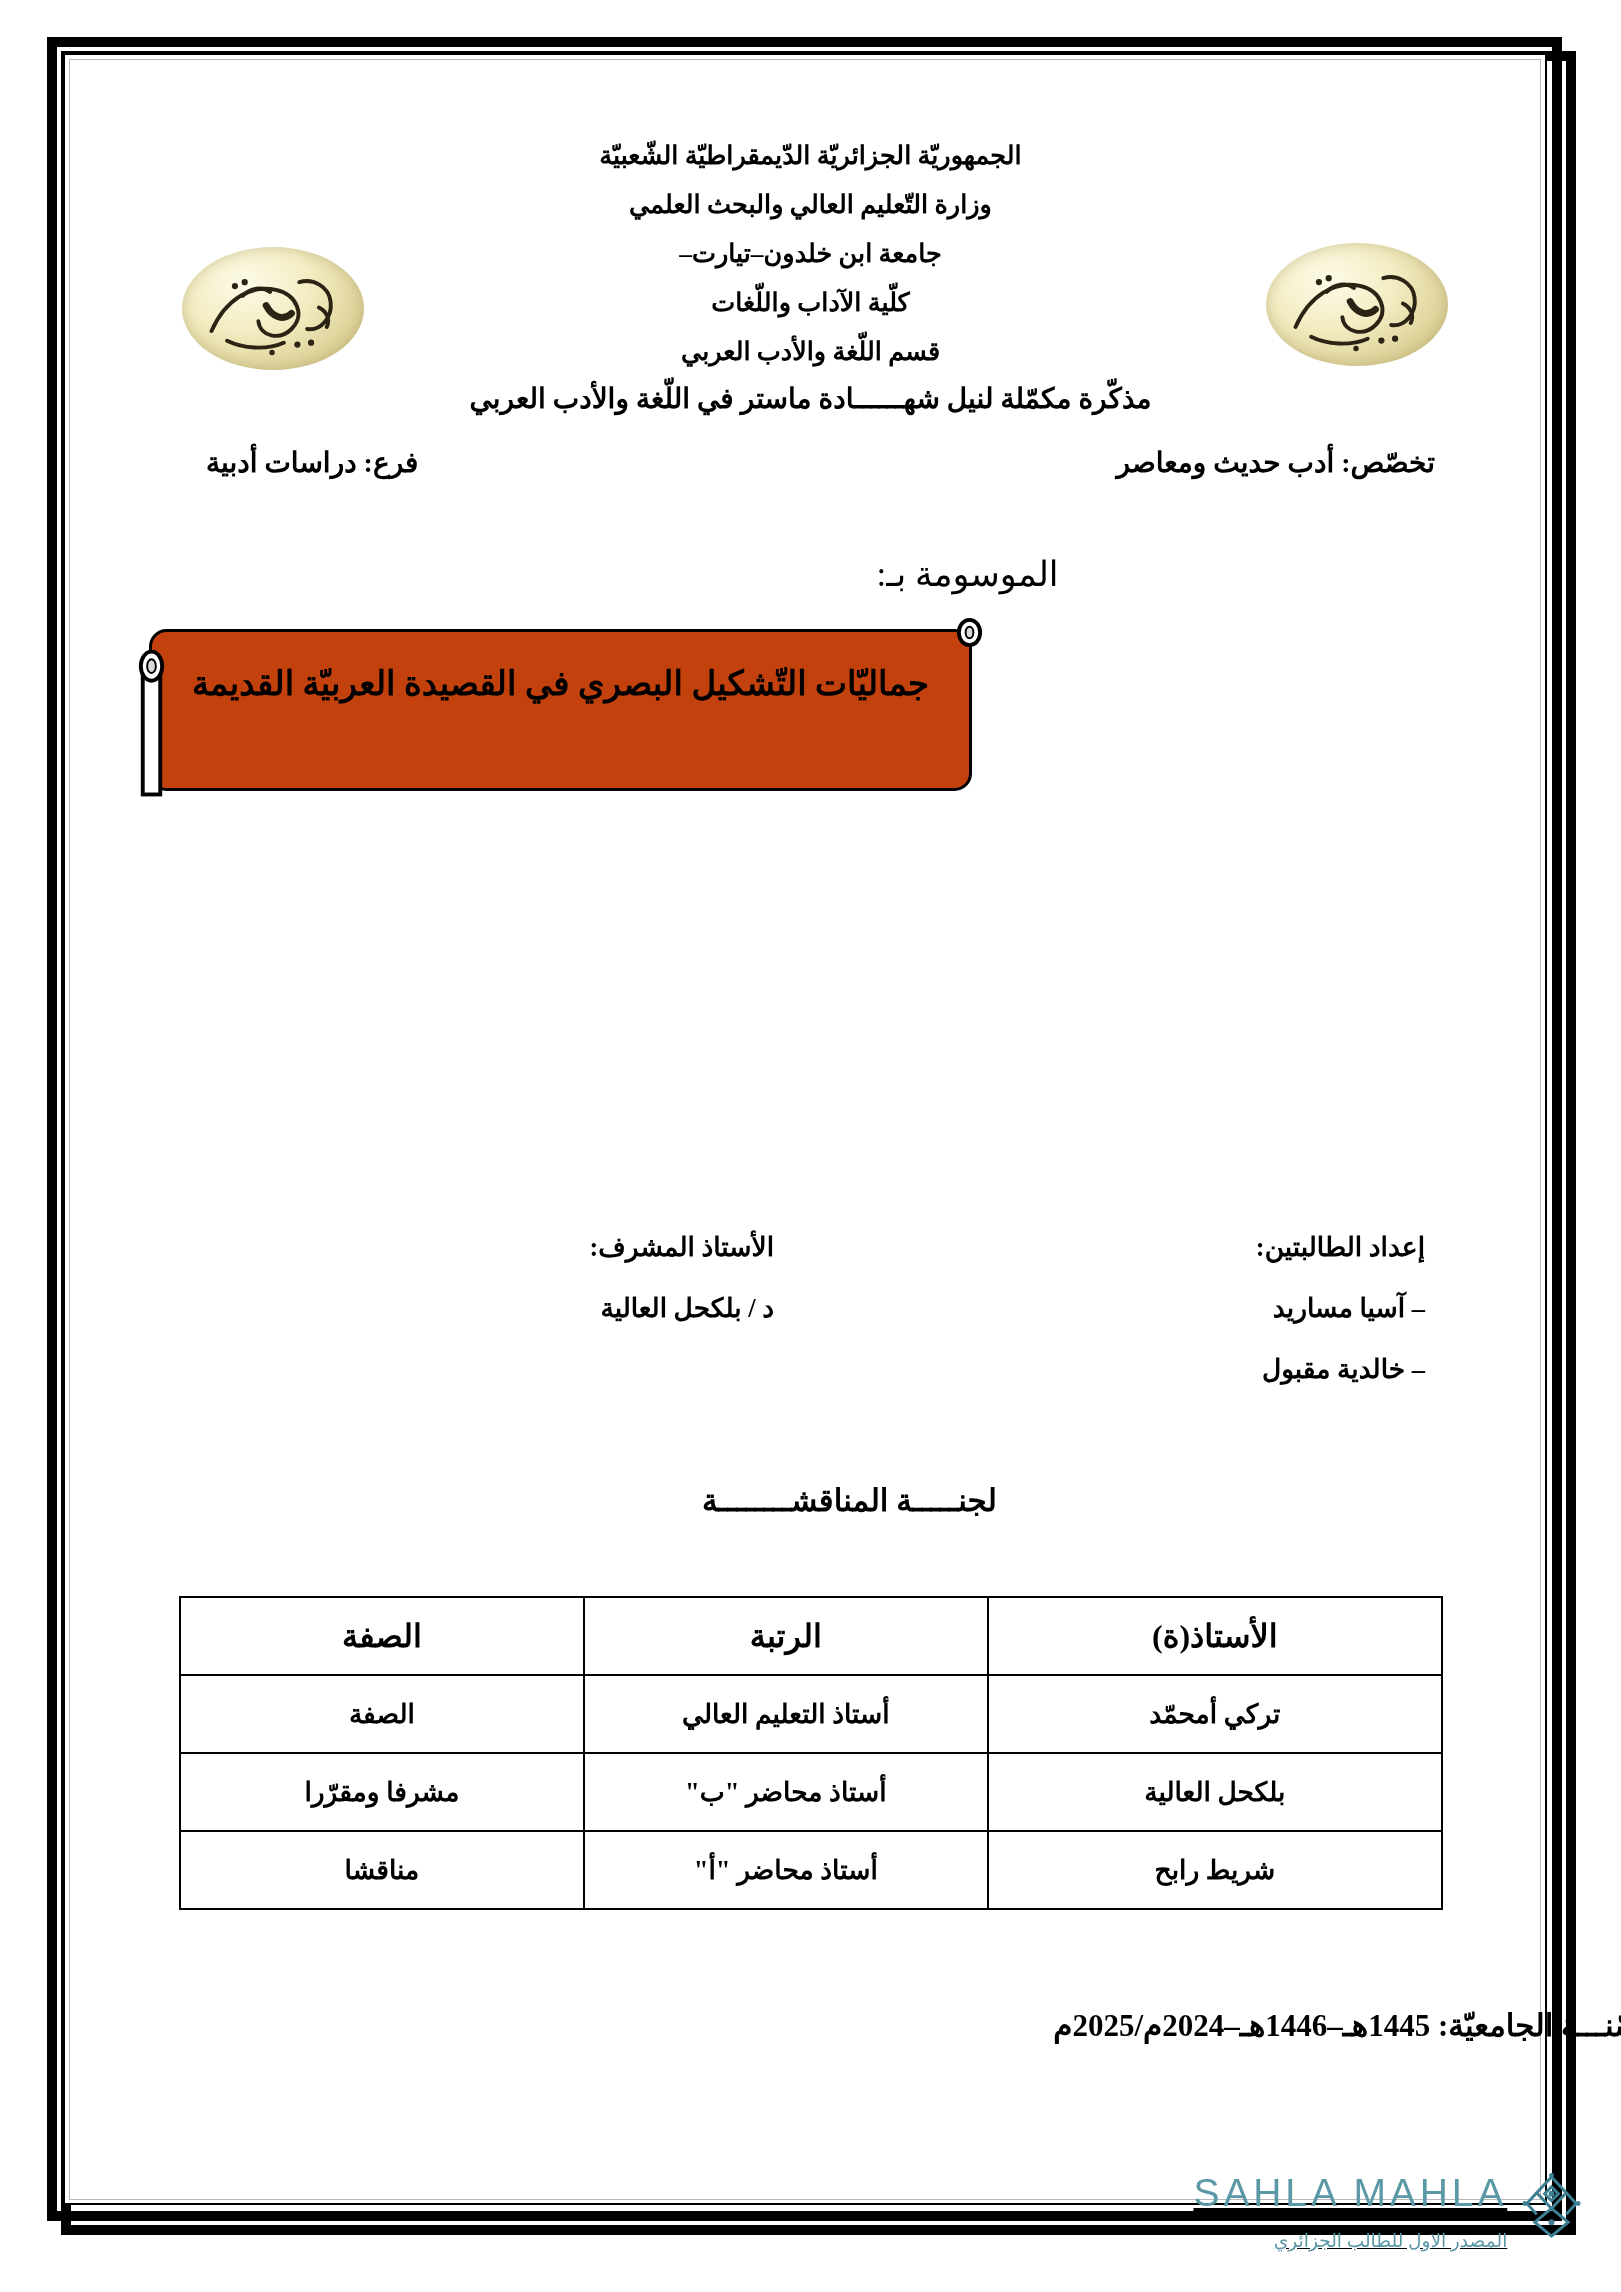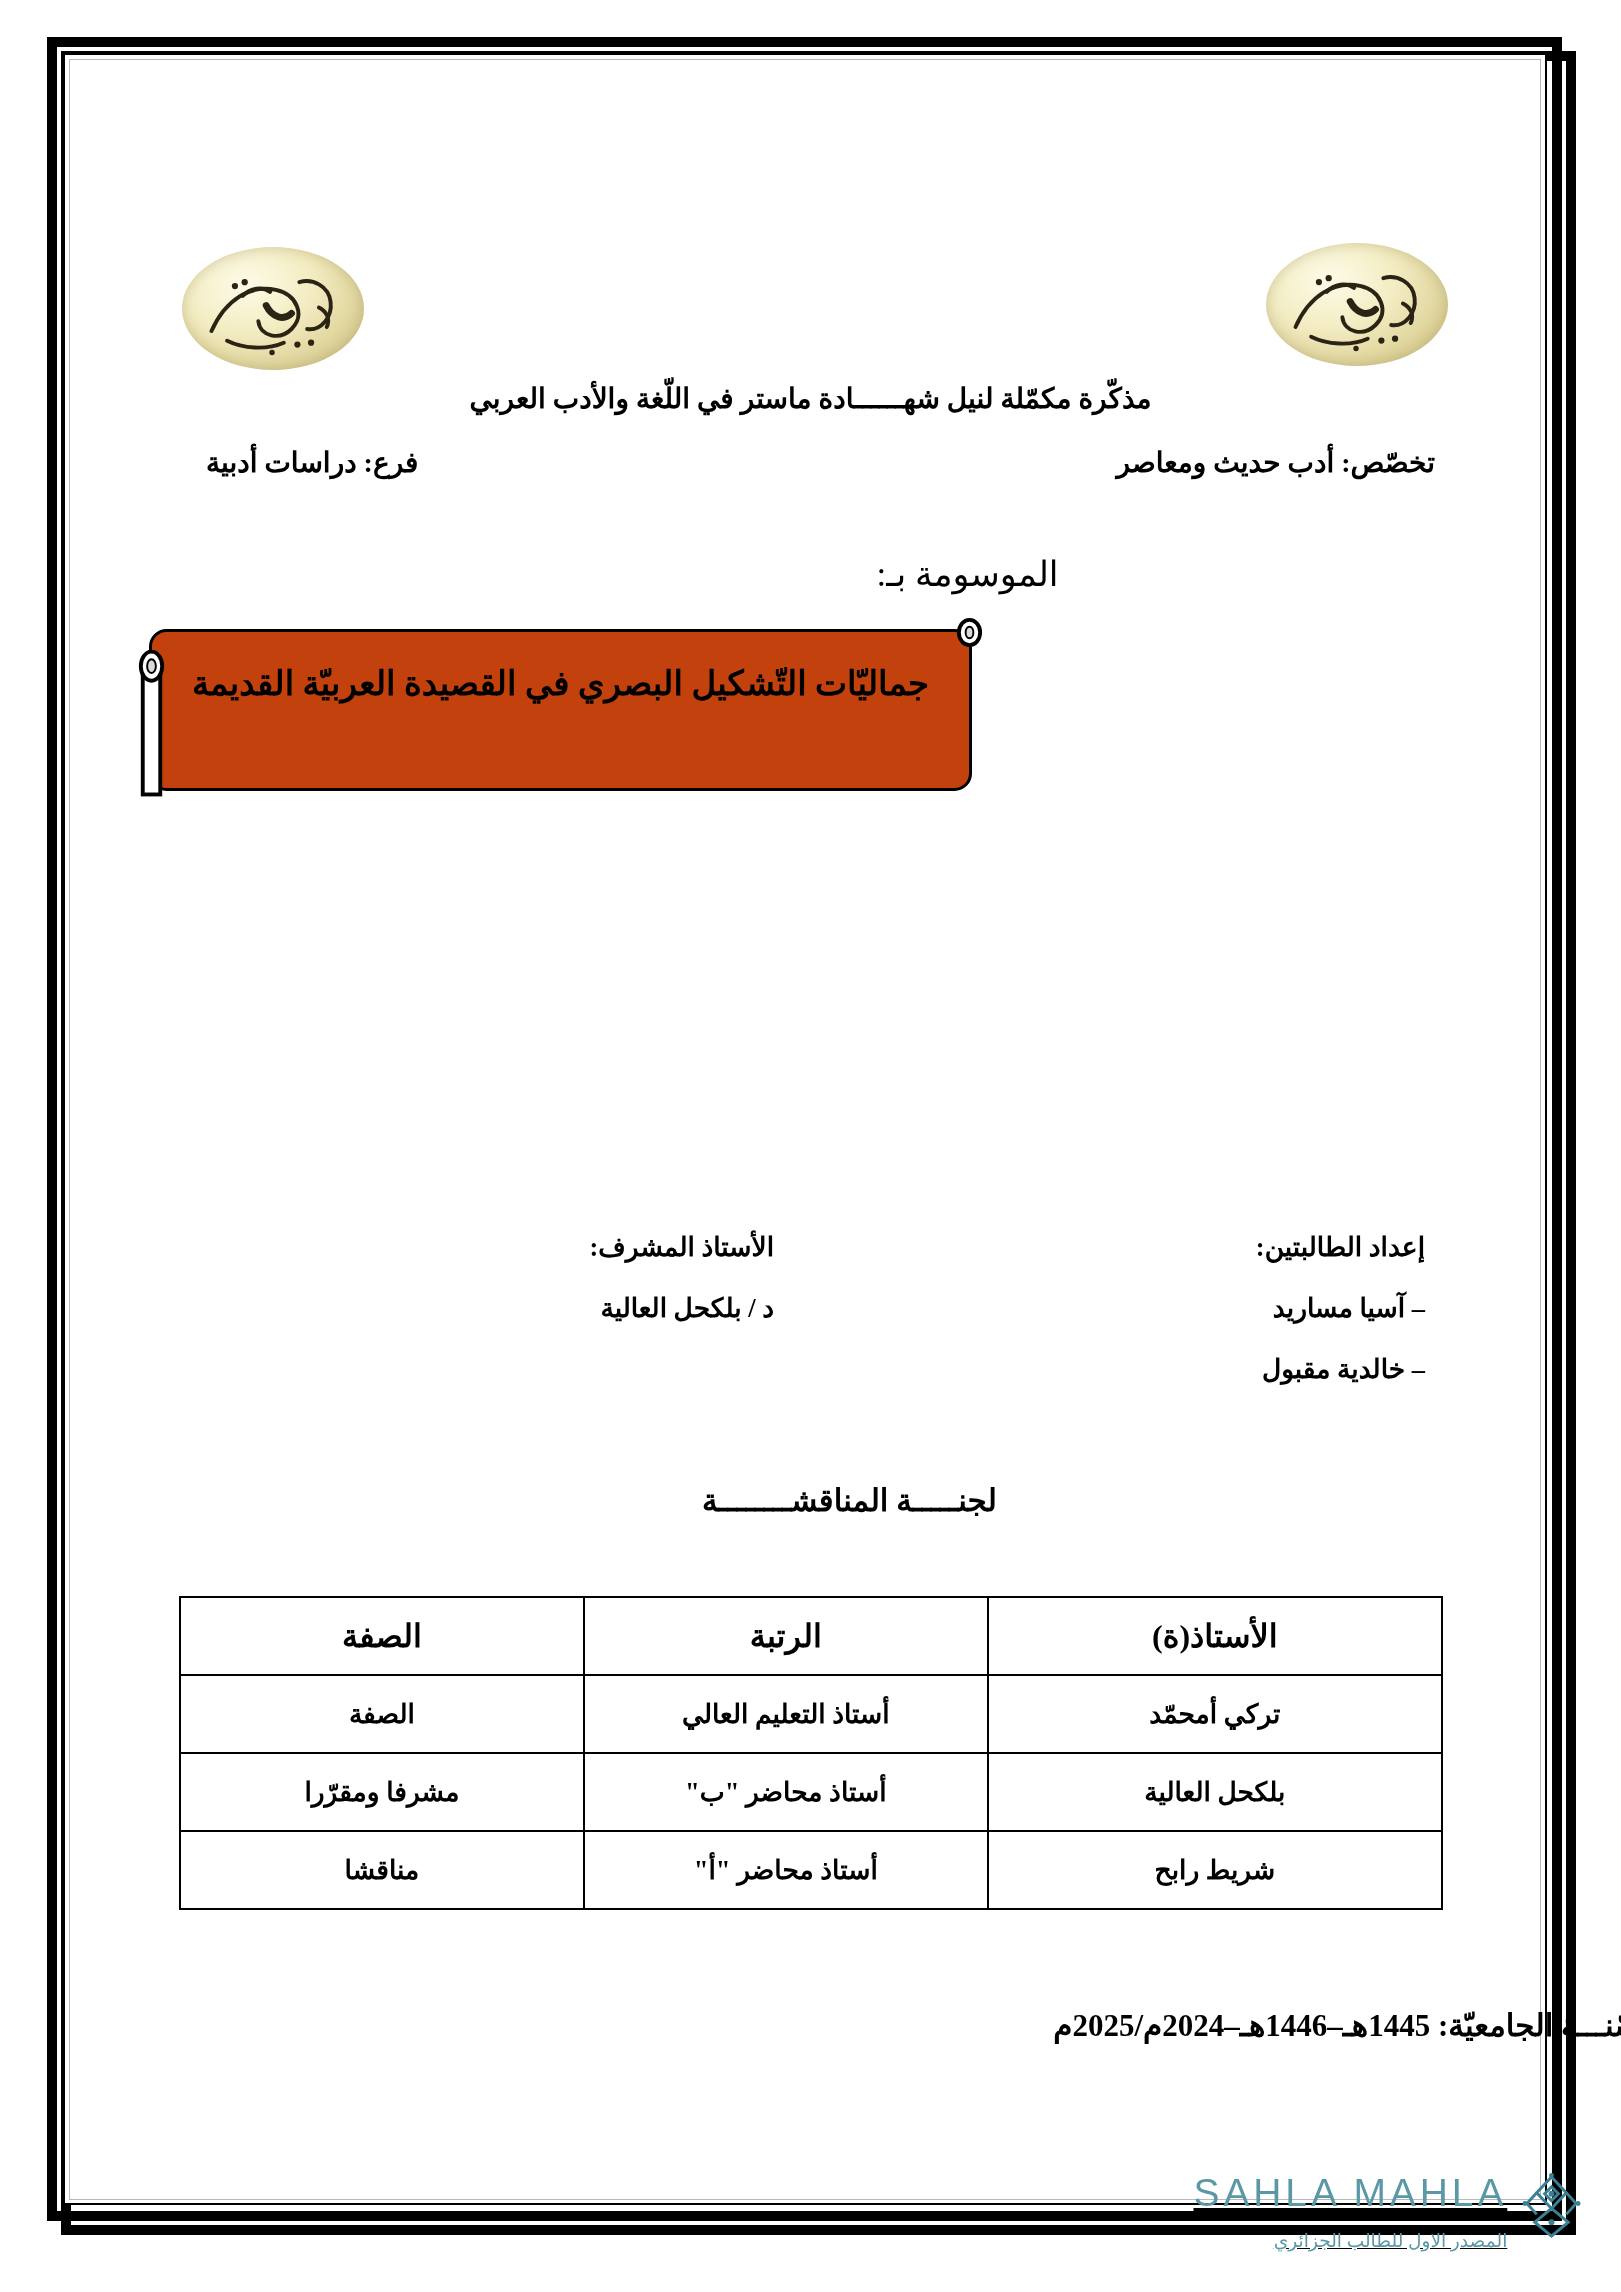--- a/index.html
+++ b/index.html
@@ -314,20 +314,27 @@
         <circle cx="118" cy="100" r="3.2"></circle>
         <circle cx="132" cy="98" r="3.2"></circle>
         <circle cx="92" cy="108" r="2.8"></circle>
       </g>
       <g fill="none" stroke="#2b2414" stroke-width="7" stroke-linecap="round">
         <path d="M86 60 C92 72, 104 76, 112 68"></path>
       </g>
     </svg>
   </div>
 
+  <div class="header-block">
+    <div class="header-line">الجمهوريّة الجزائريّة الدّيمقراطيّة الشّعبيّة</div>
+    <div class="header-line">وزارة التّعليم العالي والبحث العلمي</div>
+    <div class="header-line">جامعة ابن خلدون–تيارت–</div>
+    <div class="header-line">كلّية الآداب واللّغات</div>
+    <div class="header-line">قسم اللّغة والأدب العربي</div>
+  </div>
 
   <div class="degree-line">مذكّرة مكمّلة لنيل شهــــــادة ماستر في اللّغة والأدب العربي</div>
 
   <div class="spec-row">
     <div class="spec-specialization">تخصّص: أدب حديث ومعاصر</div>
     <div class="spec-branch">فرع: دراسات أدبية</div>
   </div>
 
   <div class="mawsouma">
     <span class="mawsouma-inner">الموسومة بـ:</span>

